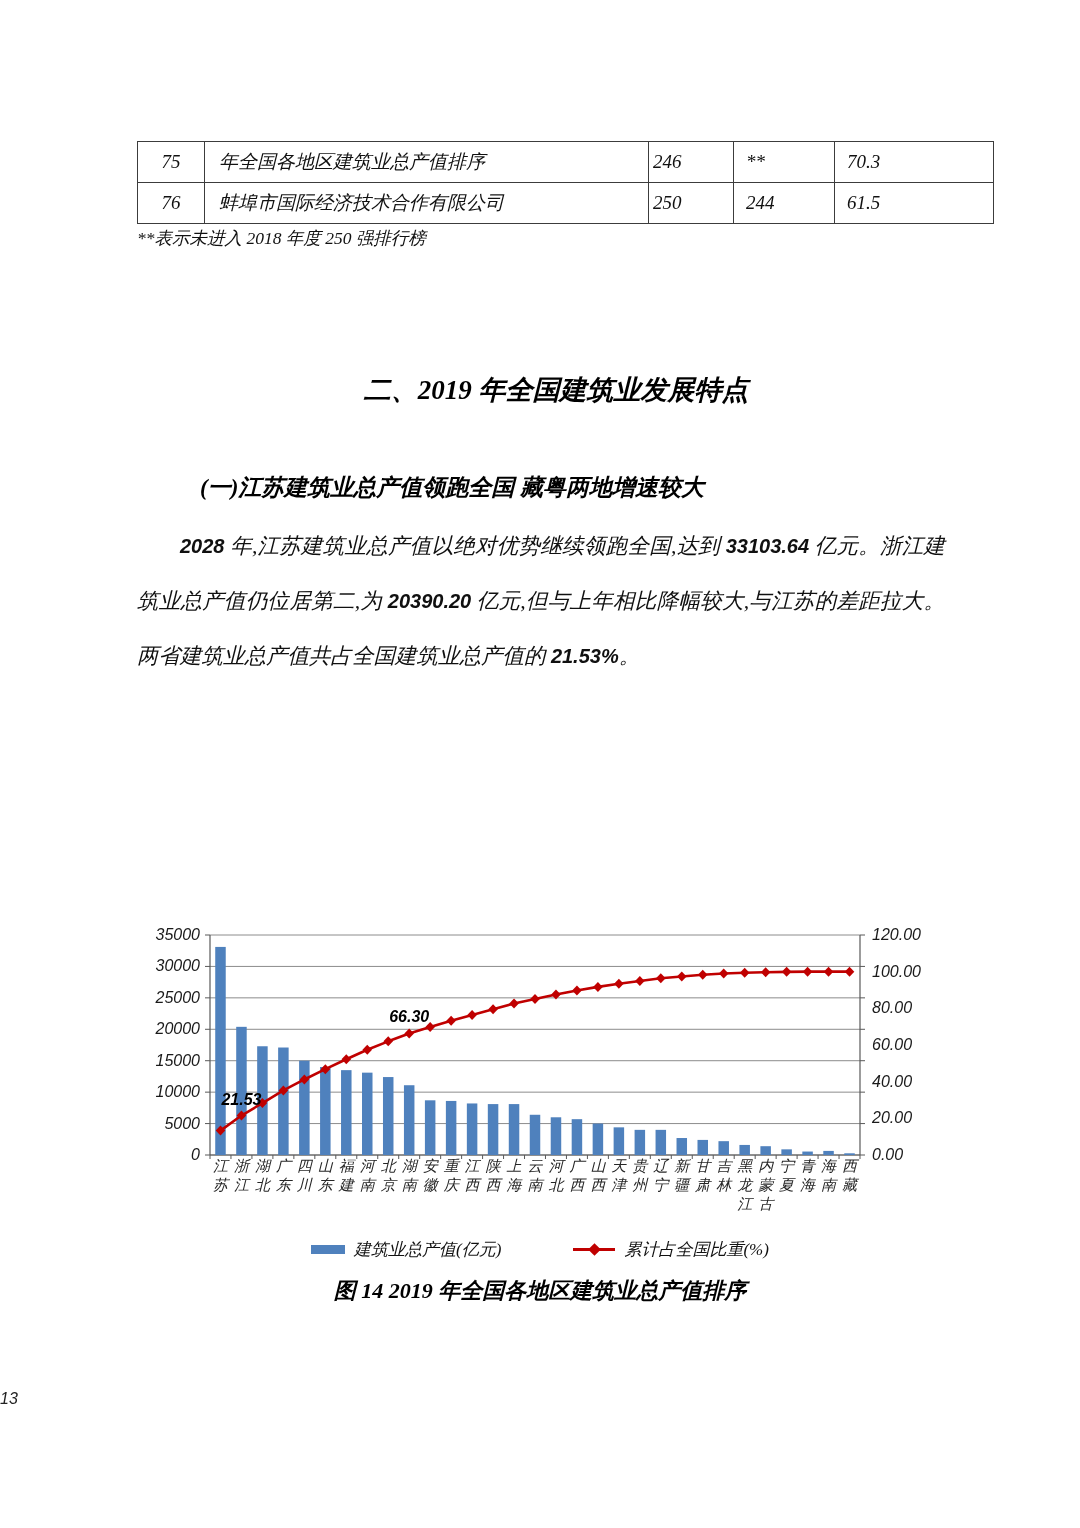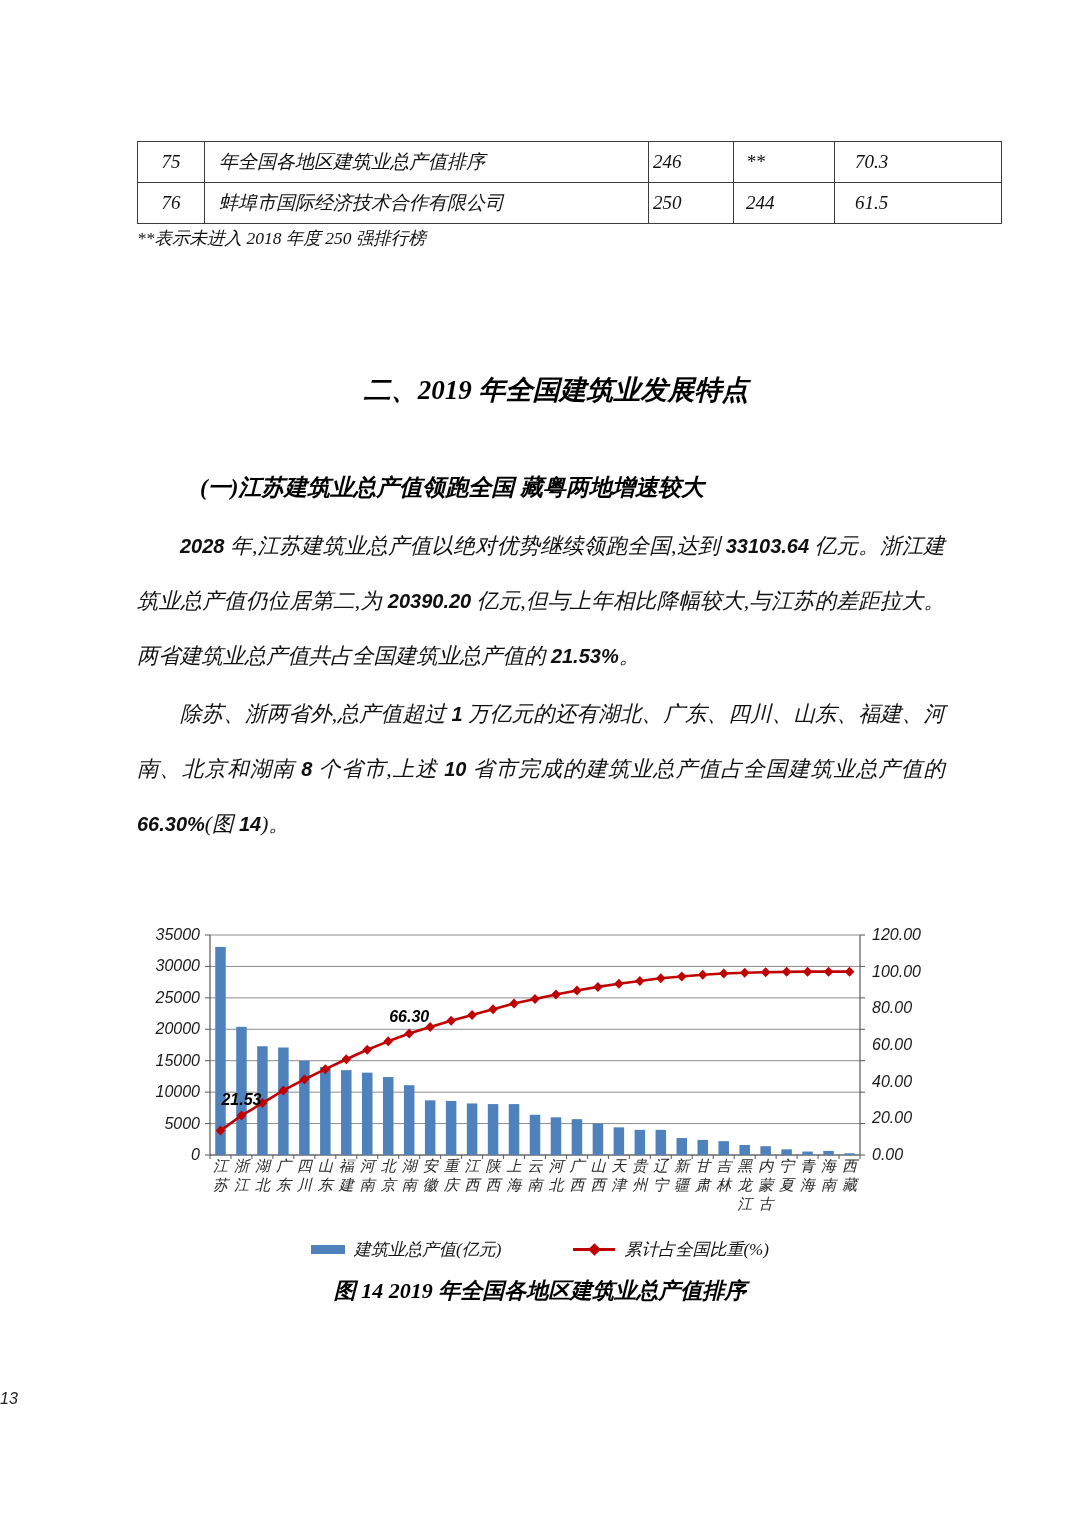--- a/index.html
+++ b/index.html
@@ -7,21 +7,21 @@
        font-family:"Liberation Serif","DejaVu Serif",serif;color:#1d1d1d;}
   .page{position:absolute;inset:0;background:#fff;font-style:italic;}
 
   
   table.rank-table{position:absolute;top:141px;left:137px;border-collapse:collapse;}
   table.rank-table td{border:1px solid #3c3c3c;height:38px;font-size:19px;color:#111;}
   td.c1{width:64px;text-align:center;}
   td.c2{width:428px;padding-left:14px;}
   td.c3{width:79px;padding-left:4px;}
   td.c4{width:87px;padding-left:12px;}
-  td.c5{width:145px;padding-left:20px;}
+  td.c5{width:145px;padding-left:12px;}
 
   .footnote{position:absolute;top:226px;left:137px;font-size:17.5px;color:#111;}
 
   .heading{position:absolute;top:356px;left:0;width:100%;text-align:center;
            font-size:27px;font-weight:bold;margin:16px;color:#000;}
   .subheading{position:absolute;top:468px;left:196px;font-size:23px;font-weight:bold;margin:4px;color:#000;}
 
   .bodytext{position:absolute;top:519px;left:137px;width:808px;}
   .bodytext p{margin:0;font-size:21.5px;line-height:55px;text-align:justify;text-indent:2em;color:#101010;}
   .bodytext p + p{margin-top:3px;}
@@ -65,21 +65,20 @@
   </table>
 
   <div class="footnote">**表示未进入 2018 年度 250 强排行榜</div>
 
   <h1 class="heading">二、2019 年全国建筑业发展特点</h1>
 
   <h2 class="subheading">(一)江苏建筑业总产值领跑全国  藏粤两地增速较大</h2>
 
   <div class="bodytext">
     <p><b>2028</b> 年,江苏建筑业总产值以绝对优势继续领跑全国,达到 <b>33103.64</b> 亿元。浙江建筑业总产值仍位居第二,为 <b>20390.20</b> 亿元,但与上年相比降幅较大,与江苏的差距拉大。两省建筑业总产值共占全国建筑业总产值的 <b>21.53%</b>。</p>
-    <p>除苏、浙两省外,总产值超过 <b>1</b> 万亿元的还有湖北、广东、四川、山东、福建、河南、北京和湖南 <b>8</b> 个省市,上述 <b>10</b> 省市完成的建筑业总产值占全国建筑业总产值的 <b>66.30%</b>(图 <b>14</b>)。</p>
   </div>
 
   <svg id="chart" width="822" height="318" viewBox="0 0 822 318" xmlns="http://www.w3.org/2000/svg">
       <line x1="72" y1="232" x2="722" y2="232" stroke="#8c8c8c" stroke-width="1"></line>
       <line x1="67" y1="232" x2="72" y2="232" stroke="#595959" stroke-width="1"></line>
       <line x1="722" y1="232" x2="727" y2="232" stroke="#595959" stroke-width="1"></line>
       <text x="62" y="237" text-anchor="end" font-size="16" fill="#1a1a1a" font-family="&quot;Liberation Sans&quot;,&quot;DejaVu Sans&quot;,sans-serif">0</text>
       <line x1="72" y1="200.57142857142858" x2="722" y2="200.57142857142858" stroke="#8c8c8c" stroke-width="1"></line>
       <line x1="67" y1="200.57142857142858" x2="72" y2="200.57142857142858" stroke="#595959" stroke-width="1"></line>
       <line x1="722" y1="200.57142857142858" x2="727" y2="200.57142857142858" stroke="#595959" stroke-width="1"></line>

